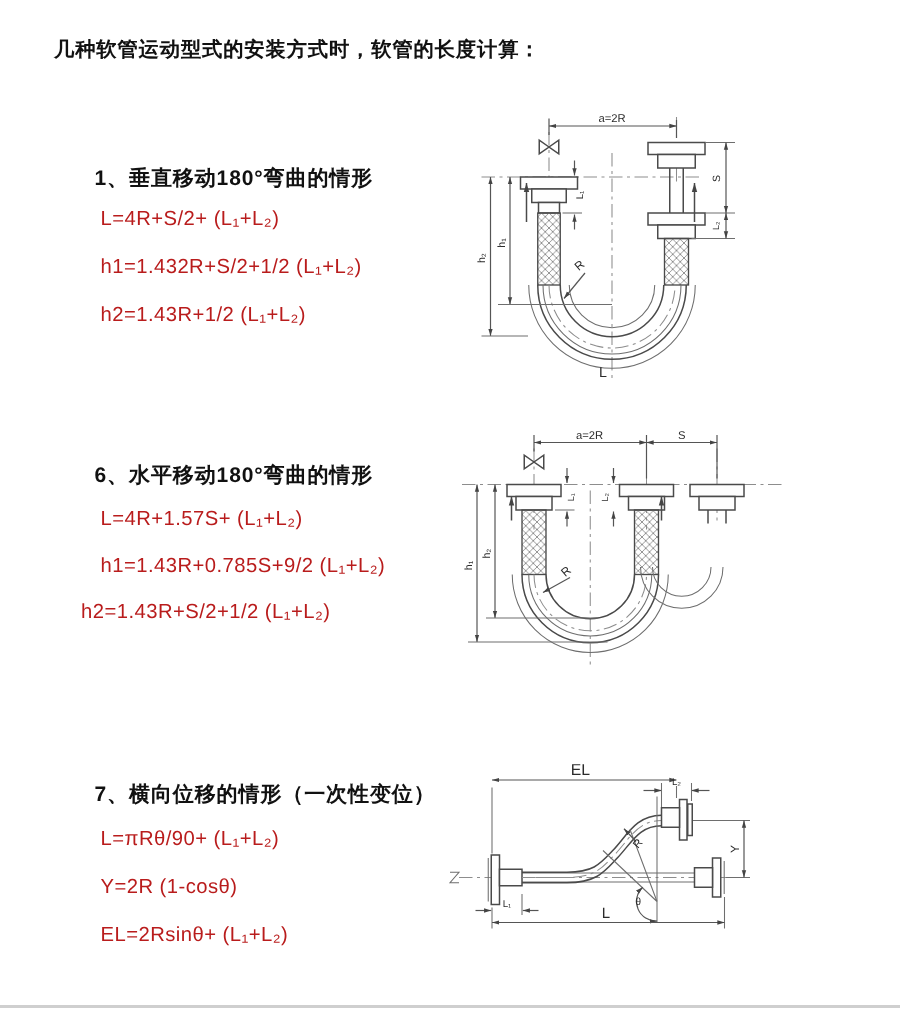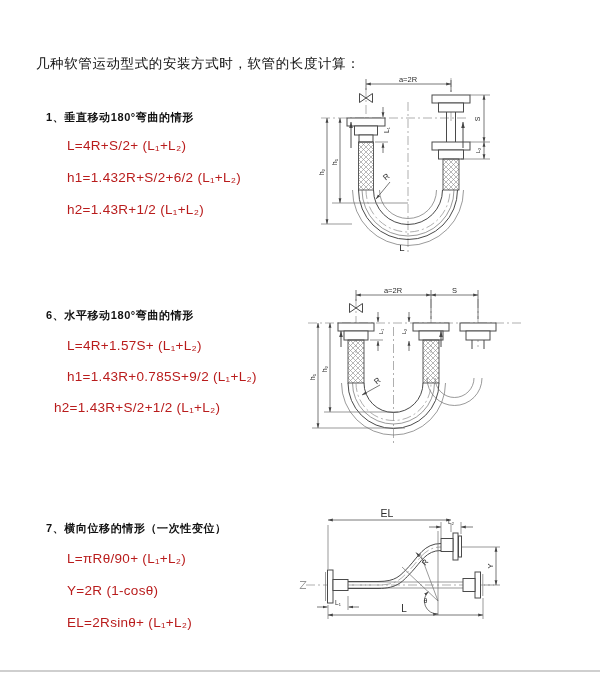--- a/index.html
+++ b/index.html
@@ -1,40 +1,40 @@
 <!DOCTYPE html>
 <html><head>
 <meta charset="utf-8">
 <style>
   html,body{margin:0;padding:0;}
   body{
     width:600px;height:675px;background:#ffffff;position:relative;overflow:hidden;
     font-family:"Liberation Sans",sans-serif;color:#1c1c1c;
   }
   .abs{position:absolute;white-space:nowrap;}
-  .title{font-size:13.5px;font-weight:400;letter-spacing:0.6px;color:#111;margin-top:31px;}
-  .heading{font-size:11px;font-weight:600;letter-spacing:0.6px;color:#111;}
+  .title{font-size:13.5px;font-weight:700;letter-spacing:0.6px;color:#111;}
+  .heading{font-size:14px;font-weight:600;letter-spacing:0.6px;color:#111;margin-left:17px;}
   .formula{font-size:13.5px;font-weight:400;letter-spacing:0.3px;color:#b91c1c;}
   .diag{position:absolute;}
   .diag .st0{stroke:#4a4a4a;stroke-width:1;fill:none;}
   .diag .thin{stroke:#6e6e6e;stroke-width:0.7;fill:none;}
   .diag .cl{stroke:#8d8d8d;stroke-width:0.7;fill:none;stroke-dasharray:9 3 2 3;}
   .diag .dim{stroke:#555;stroke-width:0.8;fill:none;}
   .diag .fl{fill:#fefefe;stroke:#4a4a4a;stroke-width:1;}
   .diag text{fill:#2b2b2b;font-family:"Liberation Sans",sans-serif;}
   .bottom-rule{position:absolute;left:0;top:670px;width:600px;height:2px;background:#cfcfcf;}
 </style>
 </head>
 <body>
 
 <div class="abs title" style="left:36px;top:24px">几种软管运动型式的安装方式时，软管的长度计算：</div>
 
 <div class="abs heading" style="left:46px;top:110px">1、垂直移动180°弯曲的情形</div>
 <div class="abs formula" style="left:67px;top:138px">L=4R+S/2+ (L₁+L₂)</div>
-<div class="abs formula" style="left:67px;top:170px">h1=1.432R+S/2+6/2 (L₁+L₂)</div>
+<div class="abs formula" style="left:67px;top:170px">h1=1.432R+S/2+1/2 (L₁+L₂)</div>
 <div class="abs formula" style="left:67px;top:202px">h2=1.43R+1/2 (L₁+L₂)</div>
 
 <svg class="diag" style="left:316px;top:72px" width="270" height="190" viewBox="0 0 270 190">
   <defs>
     <marker id="arr1" viewBox="0 0 10 10" refX="10" refY="5" markerWidth="6" markerHeight="6" orient="auto-start-reverse">
       <path d="M0 2 L10 5 L0 8 Z" fill="#444"></path>
     </marker>
     <pattern id="braid1" width="5" height="5" patternUnits="userSpaceOnUse">
       <path d="M0 5 L5 0 M0 0 L5 5" stroke="#8a8a8a" stroke-width="0.6"></path>
     </pattern>

